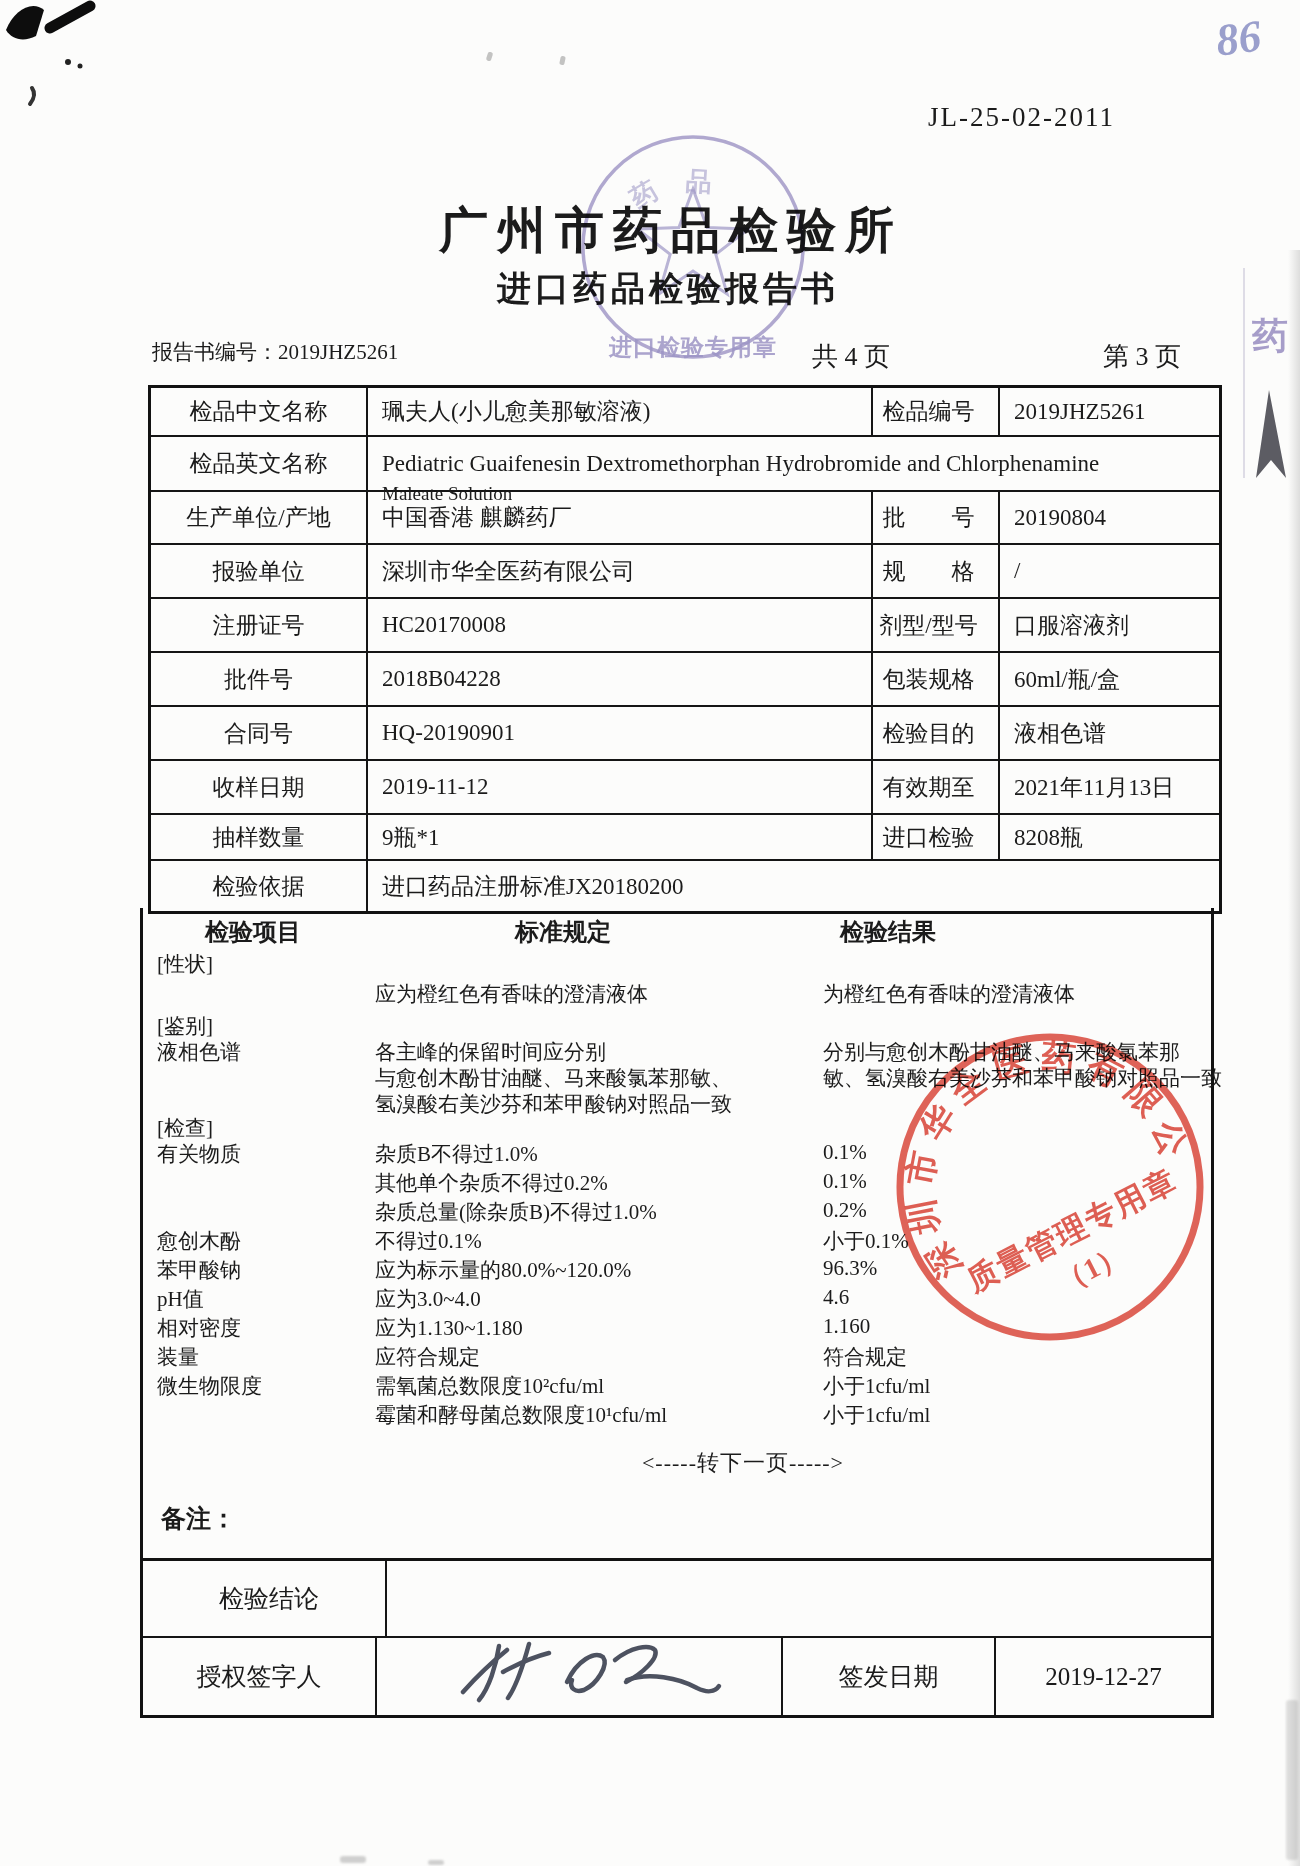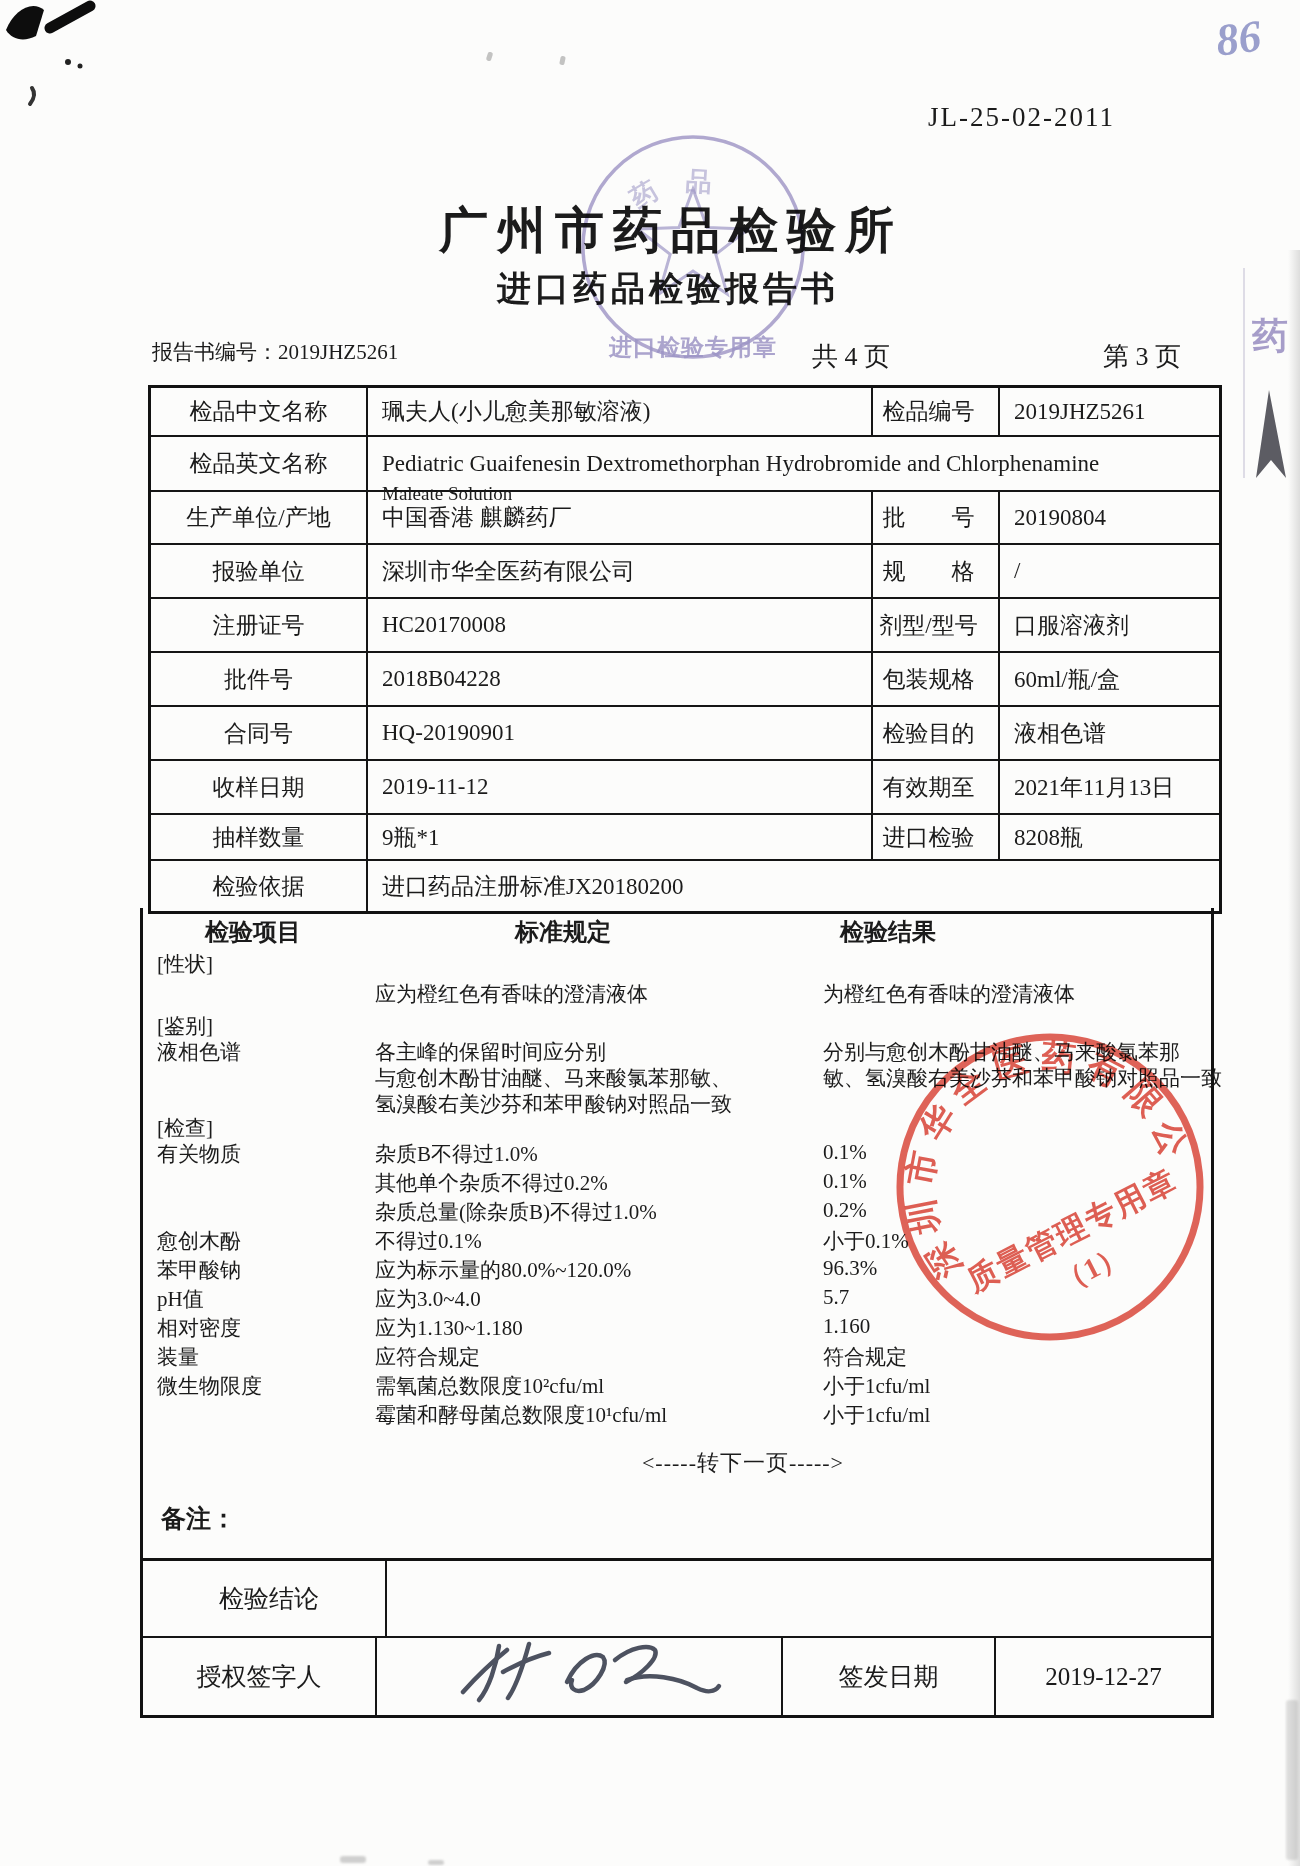--- a/index.html
+++ b/index.html
@@ -191,21 +191,21 @@
         <span class="rre">小于0.1%</span>
       </div>
     <div class="rline" style="top:348px">
         <span class="rit">苯甲酸钠</span>
         <span class="rst">应为标示量的80.0%~120.0%</span>
         <span class="rre">96.3%</span>
       </div>
     <div class="rline" style="top:377px">
         <span class="rit">pH值</span>
         <span class="rst">应为3.0~4.0</span>
-        <span class="rre">5.7</span>
+        <span class="rre">4.6</span>
       </div>
     <div class="rline" style="top:406px">
         <span class="rit">相对密度</span>
         <span class="rst">应为1.130~1.180</span>
         <span class="rre">1.160</span>
       </div>
     <div class="rline" style="top:435px">
         <span class="rit">装量</span>
         <span class="rst">应符合规定</span>
         <span class="rre">符合规定</span>

